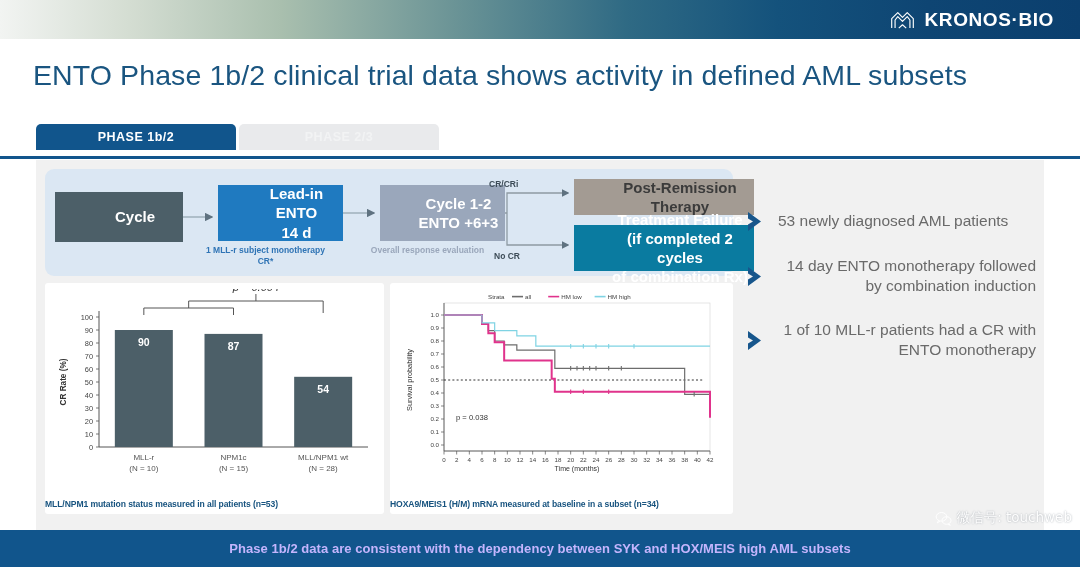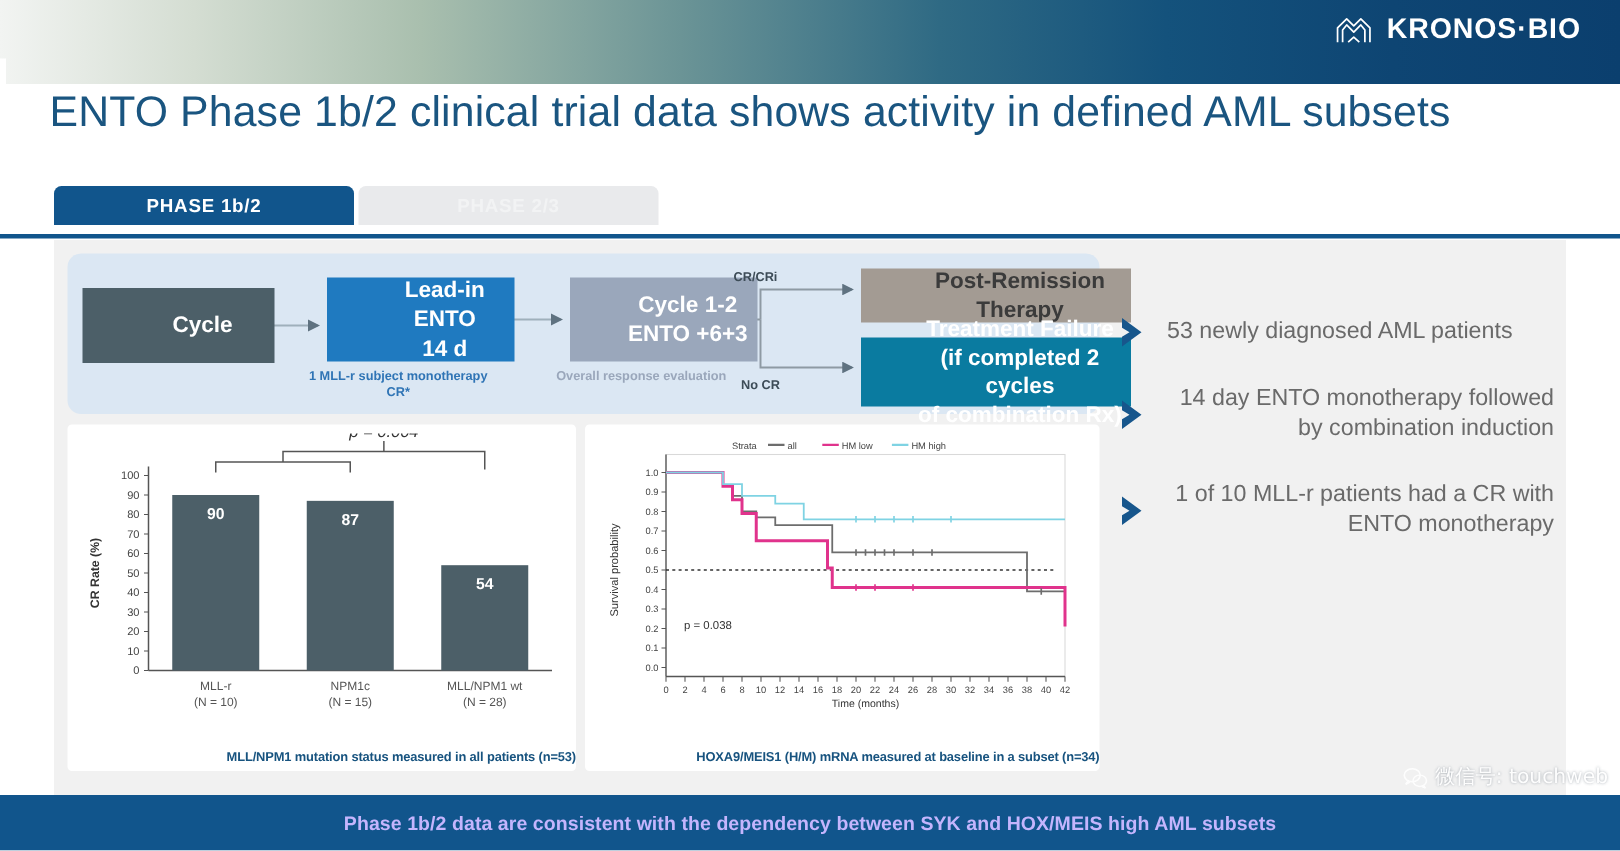--- a/index.html
+++ b/index.html
@@ -6,21 +6,21 @@
   body{
     width:1080px;height:567px;
     background:#ffffff;
     font-family:"Liberation Sans", sans-serif;
     overflow:hidden;
     position:relative;
   }
 
   
   .header{
-    position:absolute;left:0;top:0;width:1080px;height:56px;
+    position:absolute;left:0;top:0;width:1080px;height:39px;
     background:linear-gradient(90deg,#f2f4f2 0%,#d4ddd2 12%,#a9bfae 26%,#6b9496 42%,#2f6a84 58%,#14527c 72%,#0e4573 86%,#0b3f6e 100%);
   }
   .logo-wrap{
     position:absolute;right:26px;top:6px;height:27px;
     display:flex;align-items:center;gap:9px;color:#ffffff;
   }
   .logo-mark{width:27px;height:22px;flex:0 0 auto;}
   .logo-text{
     font-size:19px;font-weight:bold;letter-spacing:.6px;
     font-family:"Liberation Sans", sans-serif;color:#ffffff;
@@ -83,21 +83,21 @@
 
   
   .charts{position:absolute;left:9px;top:123px;display:flex;gap:6px;}
   .chart-card{
     background:#ffffff;border-radius:3px;padding:6px 8px 5px 8px;
     box-sizing:border-box;position:relative;
   }
   .card-bar{width:339px;height:231px;}
   .card-km {width:343px;height:231px;}
   .card-caption{
-    position:absolute;left:0;bottom:5px;width:100%;text-align:right;
+    position:absolute;left:0;bottom:5px;width:100%;text-align:left;
     font-size:8.6px;font-weight:bold;color:#17537f;letter-spacing:-.1px;
   }
 
   
   .bullets{
     position:absolute;left:710px;top:50px;width:290px;
     display:flex;flex-direction:column;gap:23px;text-align:right;
   }
   .bullet{display:flex;gap:11px;align-items:center;}
   .chev{flex:0 0 auto;width:21px;height:23px;}

